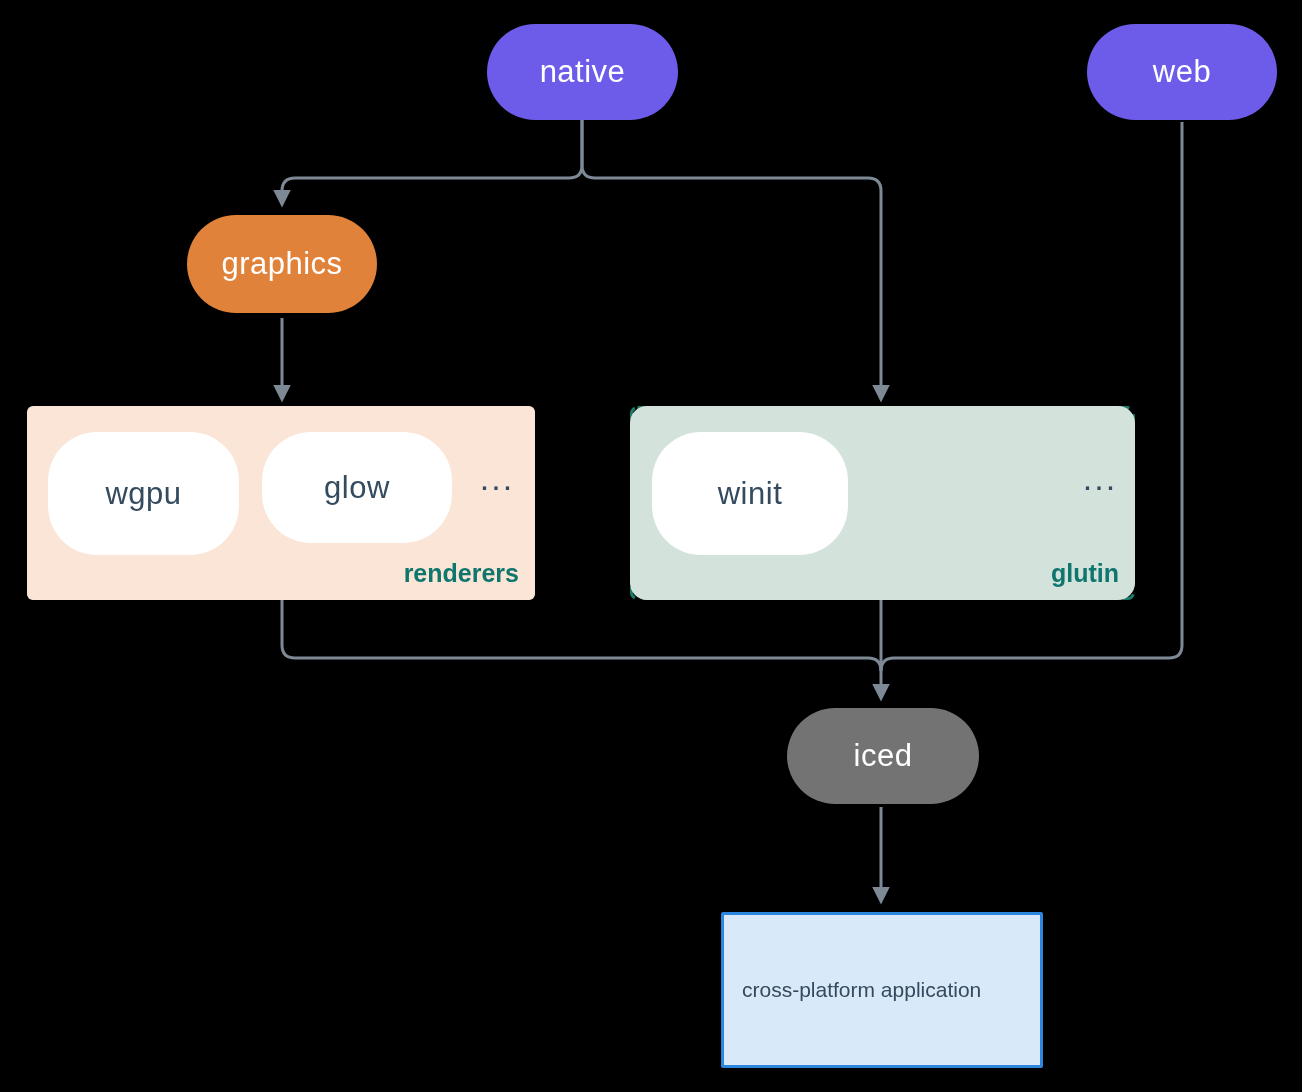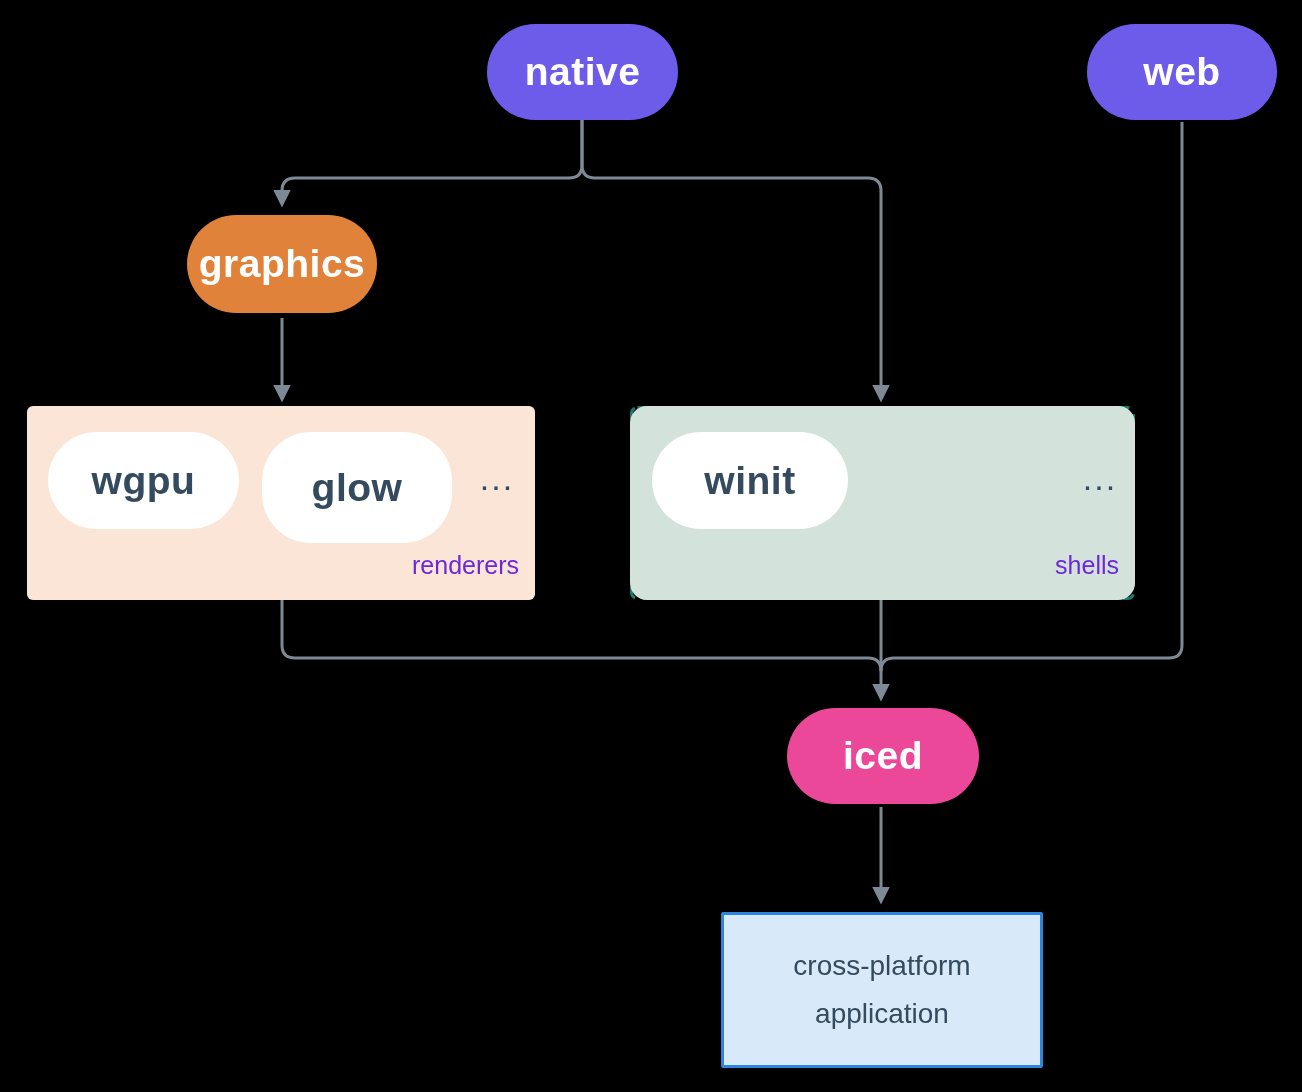--- a/index.html
+++ b/index.html
@@ -11,73 +11,72 @@
     overflow:hidden;
   }
   svg.edges { position:absolute; left:0; top:0; pointer-events:none; }
   .edge { fill:none; stroke:#7d8a96; stroke-width:3; }
   .dash { fill:none; stroke-width:3; stroke-dasharray:12 8; }
 
   .pill {
     position:absolute;
     display:flex; align-items:center; justify-content:center;
     border-radius:60px;
-    font-size:39px; font-weight:700;
+    font-size:31px; font-weight:400;
     color:#ffffff;
     letter-spacing:0.5px;
   }
   .purple { background:#6c5ce9; }
   .orange { background:#e0823a; }
-  .blue   { background:#ec4899;text-align:right; }
+  .blue   { background:#737373;text-align:right; }
   .white  { background:#ffffff; color:#344a5e; }
 
   .pos-native   { left:487px; top:24px;  width:191px; height:96px; }
   .pos-web      { left:1087px; top:24px; width:190px; height:96px; }
   .pos-graphics { left:187px; top:215px; width:190px; height:98px; }
   .pos-iced     { left:787px; top:708px; width:192px; height:96px; }
 
   .group-box {
     position:absolute;
     top:406px; height:194px;
     border-radius:6px;
   }
   .renderers { left:27px;  width:508px; background:#fbe5d6; }
   .shells    { left:630px; width:505px; background:#d4e2dc;border-radius:17px; }
 
-  .group-box .p1 { left:21px;  top:26px; width:191px; height:97px; border-radius:49px; }
+  .group-box .p1 { left:21px;  top:26px; width:191px; height:123px; border-radius:49px; }
   .group-box .p2 { left:235px; top:26px; width:190px; height:111px; border-radius:49px; }
   .shells    .p1 { left:22px;  width:196px; }
   .shells    .p2 { left:243px; width:190px; }
 
   .ellipsis {
     position:absolute;
     left:432px; top:26px; width:76px; height:92px;
     display:flex; align-items:center; justify-content:center;
     font-size:34px; color:#344a5e; letter-spacing:2px;
   }
   .group-label {
     position:absolute;
-    right:16px; bottom:20px;
-    font-size:25px; color:#6d28d9;
+    right:16px; bottom:12px;
+    font-size:25px; color:#0f766e;font-weight:bold;
   }
 
   .app-box {
     position:absolute;
     left:721px; top:912px; width:322px; height:156px;
     box-sizing:border-box;
     background:#d8e9f9;
     border:3px solid #2d86dd;
     border-radius:2px;
     display:flex; align-items:center; justify-content:center;
   }
   .app-box span {
     display:block;
     width:280px;
-    text-align:center;
-    font-size:28px; line-height:48px;
+    font-size:21px; line-height:48px;
     color:#344a5e;
   }
 </style>
 </head>
 <body>
 
 <div class="stage">
 
   <svg class="edges" width="1302" height="1092" viewBox="0 0 1302 1092">
     <defs>
@@ -107,21 +106,21 @@
   <div class="group-box renderers">
     <div class="pill white p1">wgpu</div>
     <div class="pill white p2">glow</div>
     <div class="ellipsis">...</div>
     <div class="group-label">renderers</div>
   </div>
 
   <div class="group-box shells">
     <div class="pill white p1">winit</div>
     <div class="ellipsis">...</div>
-    <div class="group-label">shells</div>
+    <div class="group-label">glutin</div>
   </div>
 
   <div class="pill blue pos-iced">iced</div>
 
   <div class="app-box">
     <span>cross-platform application</span>
   </div>
 
 </div>
 

